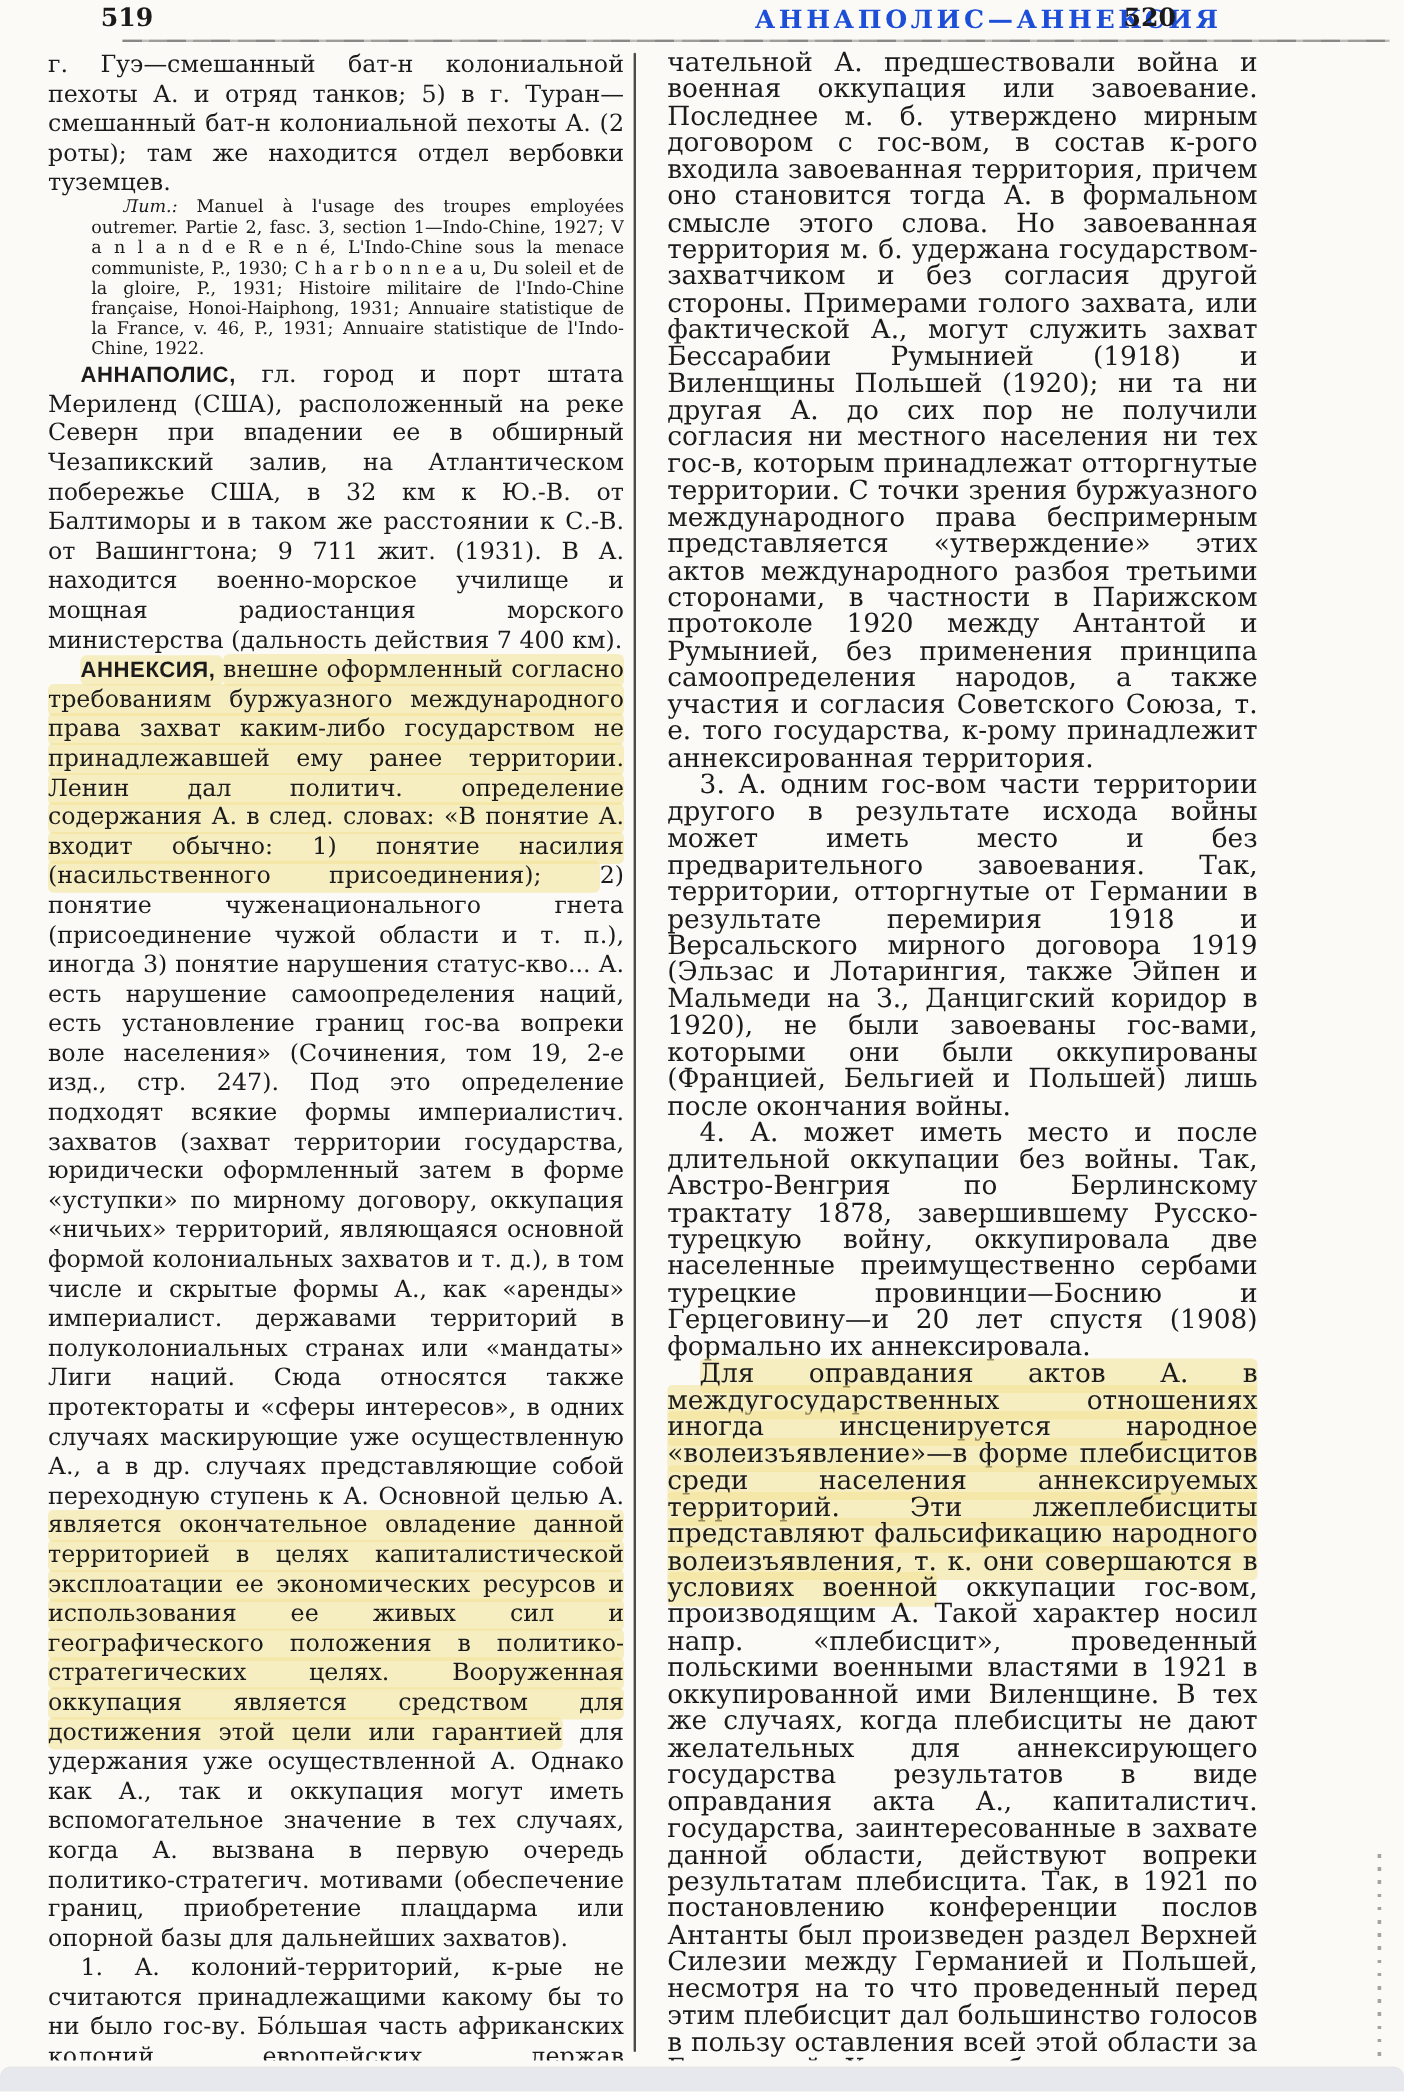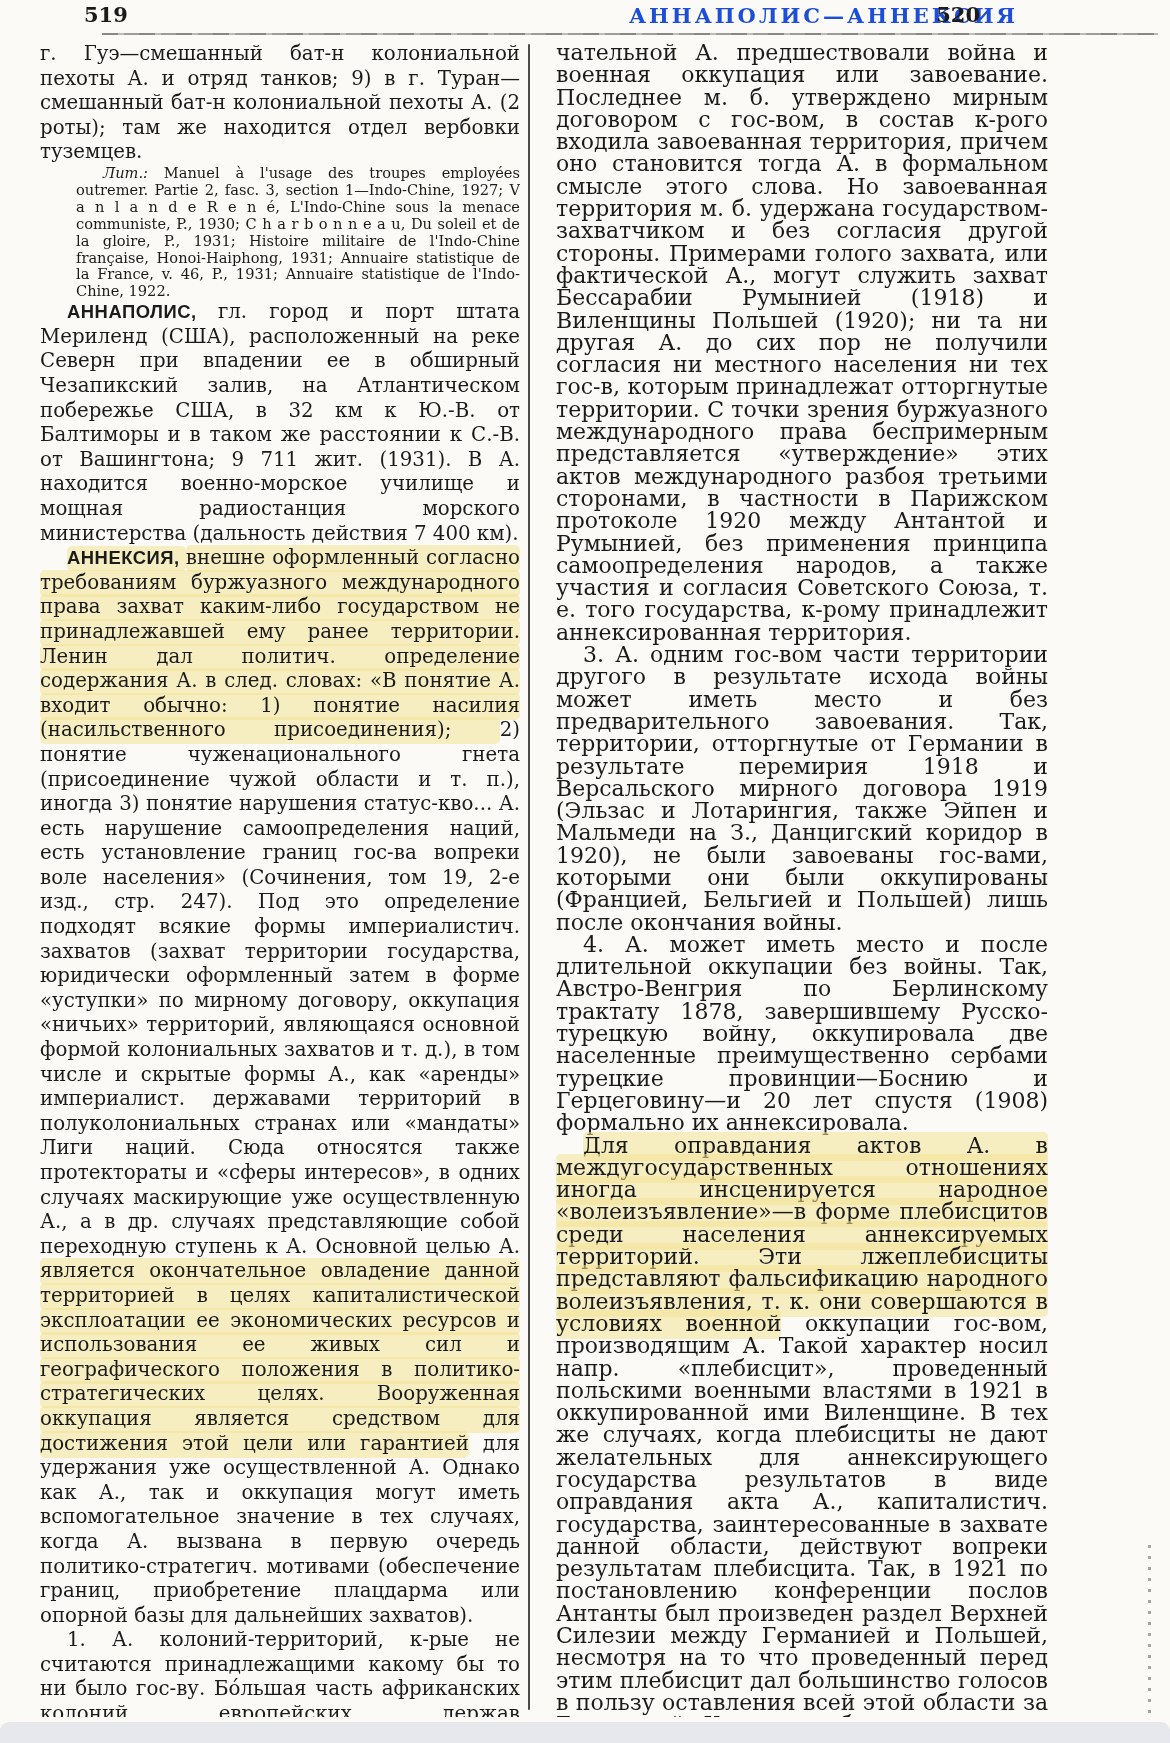--- a/index.html
+++ b/index.html
@@ -57,21 +57,21 @@
 <body>
 
 <div class="page-header">
   <div class="page-num left">519</div>
   <div class="header-title">АННАПОЛИС—АННЕКСИЯ</div>
   <div class="page-num right">520</div>
   <div class="header-rule"></div>
 </div>
 
 <div class="column left" id="col-left">
-    <p class="para"><span>г. Гуэ—смешанный бат-н колониальной пехоты А. и отряд танков; 9) в г. Туран—смешанный бат-н колониальной пехоты А. (2 роты); там же находится отдел вербовки туземцев.</span></p>
+    <p class="para"><span>г. Гуэ—смешанный бат-н колониальной пехоты А. и отряд танков; 5) в г. Туран—смешанный бат-н колониальной пехоты А. (2 роты); там же находится отдел вербовки туземцев.</span></p>
     <p class="para small indent"><span class="ital">Лит.: </span><span>Manuel à l'usage des troupes employées outremer. Partie 2, fasc. 3, section 1—Indo-Chine, 1927; V a n l a n d e  R e n é, L'Indo-Chine sous la menace communiste, P., 1930; C h a r b o n n e a u, Du soleil et de la gloire, P., 1931; Histoire militaire de l'Indo-Chine française, Honoi-Haiphong, 1931; Annuaire statistique de la France, v. 46, P., 1931; Annuaire statistique de l'Indo-Chine, 1922.</span></p>
     <p class="para indent"><span class="lead">АННАПОЛИС, </span><span>гл. город и порт штата Мериленд (США), расположенный на реке Северн при впадении ее в обширный Чезапикский залив, на Атлантическом побережье США, в 32 км к Ю.-В. от Балтиморы и в таком же расстоянии к С.-В. от Вашингтона; 9 711 жит. (1931). В А. находится военно-морское училище и мощная радиостанция морского министерства (дальность действия 7 400 км).</span></p>
     <p class="para indent"><span class="lead hl">АННЕКСИЯ, </span><span class="hl">внешне оформленный согласно требованиям буржуазного международного права захват каким-либо государством не принадлежавшей ему ранее территории. Ленин дал политич. определение содержания А. в след. словах: «В понятие А. входит обычно: 1) понятие насилия (насильственного присоединения); </span><span>2) понятие чуженационального гнета (присоединение чужой области и т. п.), иногда 3) понятие нарушения статус-кво... А. есть нарушение самоопределения наций, есть установление границ гос-ва вопреки воле населения» (Сочинения, том 19, 2-е изд., стр. 247). Под это определение подходят всякие формы империалистич. захватов (захват территории государства, юридически оформленный затем в форме «уступки» по мирному договору, оккупация «ничьих» территорий, являющаяся основной формой колониальных захватов и т. д.), в том числе и скрытые формы А., как «аренды» империалист. державами территорий в полуколониальных странах или «мандаты» Лиги наций. Сюда относятся также протектораты и «сферы интересов», в одних случаях маскирующие уже осуществленную А., а в др. случаях представляющие собой переходную ступень к А. Основной целью А. </span><span class="hl">является окончательное овладение данной территорией в целях капиталистической эксплоатации ее экономических ресурсов и использования ее живых сил и географического положения в политико-стратегических целях. Вооруженная оккупация является средством для достижения этой цели или гарантией</span><span> для удержания уже осуществленной А. Однако как А., так и оккупация могут иметь вспомогательное значение в тех случаях, когда А. вызвана в первую очередь политико-стратегич. мотивами (обеспечение границ, приобретение плацдарма или опорной базы для дальнейших захватов).</span></p>
     <p class="para indent"><span>1. А. колоний-территорий, к-рые не считаются принадлежащими какому бы то ни было гос-ву. Бо́льшая часть африканских колоний европейских держав предварительно подвергалась военному захвату (принцип «торговля следует за флагом»), фактической А., и лишь позднее происходила эксплоатация их природных богатств в интересах капиталистов. В настоящее время с разделом мира империалистами эта форма А. потеряла значение.</span></p>
   </div>
 <div class="divider"></div>
 <div class="column right" id="col-right">
     <p class="para"><span>чательной А. предшествовали война и военная оккупация или завоевание. Последнее м. б. утверждено мирным договором с гос-вом, в состав к-рого входила завоеванная территория, причем оно становится тогда А. в формальном смысле этого слова. Но завоеванная территория м. б. удержана государством-захватчиком и без согласия другой стороны. Примерами голого захвата, или фактической А., могут служить захват Бессарабии Румынией (1918) и Виленщины Польшей (1920); ни та ни другая А. до сих пор не получили согласия ни местного населения ни тех гос-в, которым принадлежат отторгнутые территории. С точки зрения буржуазного международного права беспримерным представляется «утверждение» этих актов международного разбоя третьими сторонами, в частности в Парижском протоколе 1920 между Антантой и Румынией, без применения принципа самоопределения народов, а также участия и согласия Советского Союза, т. е. того государства, к-рому принадлежит аннексированная территория.</span></p>
     <p class="para indent"><span>3. А. одним гос-вом части территории другого в результате исхода войны может иметь место и без предварительного завоевания. Так, территории, отторгнутые от Германии в результате перемирия 1918 и Версальского мирного договора 1919 (Эльзас и Лотарингия, также Эйпен и Мальмеди на З., Данцигский коридор в 1920), не были завоеваны гос-вами, которыми они были оккупированы (Францией, Бельгией и Польшей) лишь после окончания войны.</span></p>
     <p class="para indent"><span>4. А. может иметь место и после длительной оккупации без войны. Так, Австро-Венгрия по Берлинскому трактату 1878, завершившему Русско-турецкую войну, оккупировала две населенные преимущественно сербами турецкие провинции—Боснию и Герцеговину—и 20 лет спустя (1908) формально их аннексировала.</span></p>

